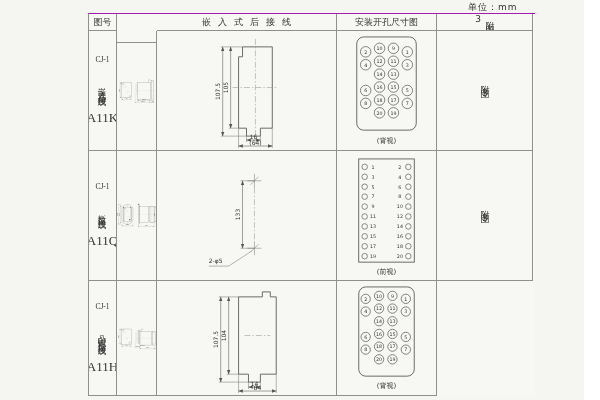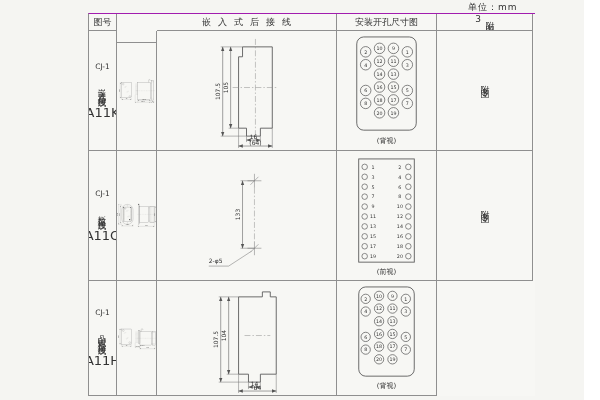--- a/index.html
+++ b/index.html
@@ -10,21 +10,21 @@
        display:grid;grid-template-columns:28px 40px 180px 100px 96px;
        grid-template-rows:17px 120px 130px 115px;
        border-top:1px solid #a21caf;border-left:1px solid #8f8f8f;background:#f7f7f4;}
   .cell{border-right:1px solid #8f8f8f;border-bottom:1px solid #8f8f8f;box-sizing:border-box;
         display:flex;align-items:center;justify-content:center;overflow:hidden;}
   .hd{font-size:9px;color:#333;}
   .h-sp{letter-spacing:3px;text-indent:3px;margin-top:28px;}
   .h-wide{letter-spacing:7px;text-indent:7px;}
   .h-tight{letter-spacing:0px;}
   .vtext{writing-mode:vertical-rl;text-orientation:upright;font-size:9px;letter-spacing:5px;color:#333;}
-  .struct{flex-direction:column;gap:11px;}
+  .struct{flex-direction:column;gap:17px;font-family:Liberation Serif, serif;}
   .model{font-size:7.5px;}
   .code{font-size:13px;}
   .vname{writing-mode:vertical-rl;text-orientation:upright;font-size:8.5px;letter-spacing:2px;}
   svg{display:block;width:100%;height:100%;}
   .ln{stroke:#5b5b5b;fill:none;stroke-width:0.9;}
   .fine{stroke:#7a7a7a;fill:none;stroke-width:0.55;}
   .pc{stroke:#5b5b5b;fill:none;stroke-width:0.75;}
   .pc2{stroke:#5b5b5b;fill:none;stroke-width:0.7;}
   .dim{stroke:#555;stroke-width:0.55;}
   .cl{stroke:#8a8a8a;stroke-width:0.5;stroke-dasharray:6 2 1.5 2;}

